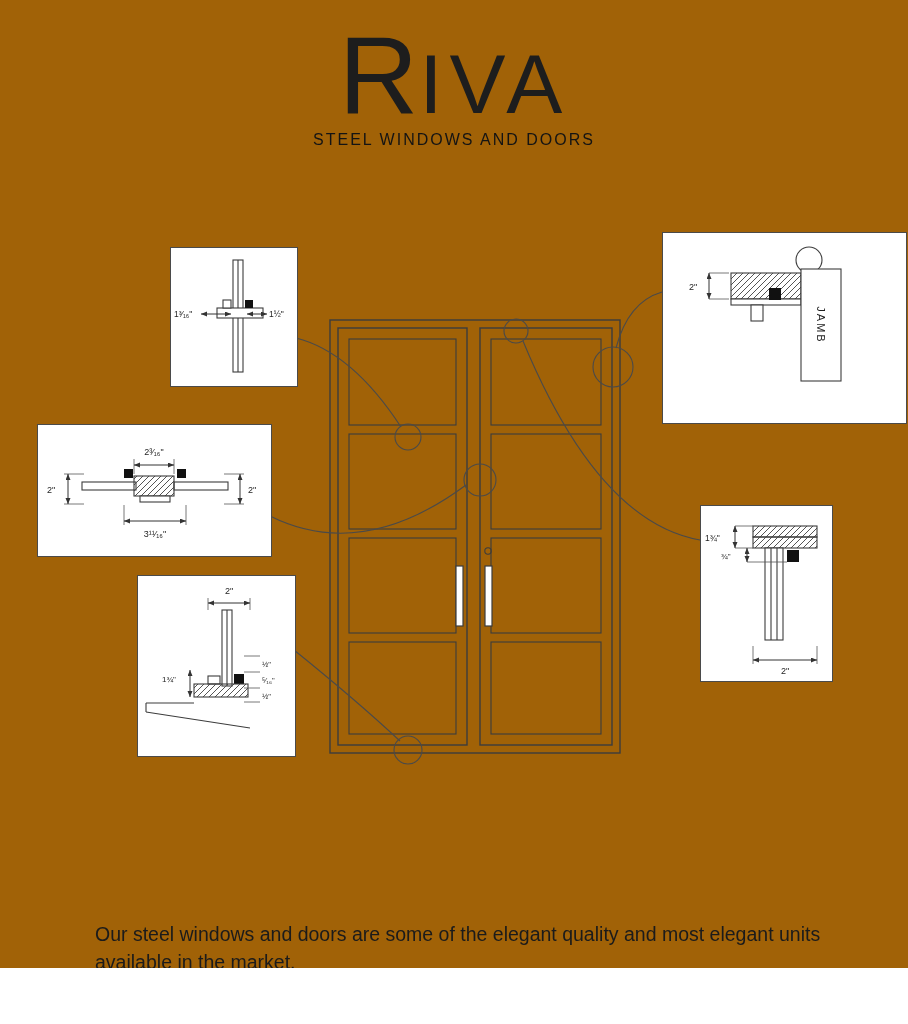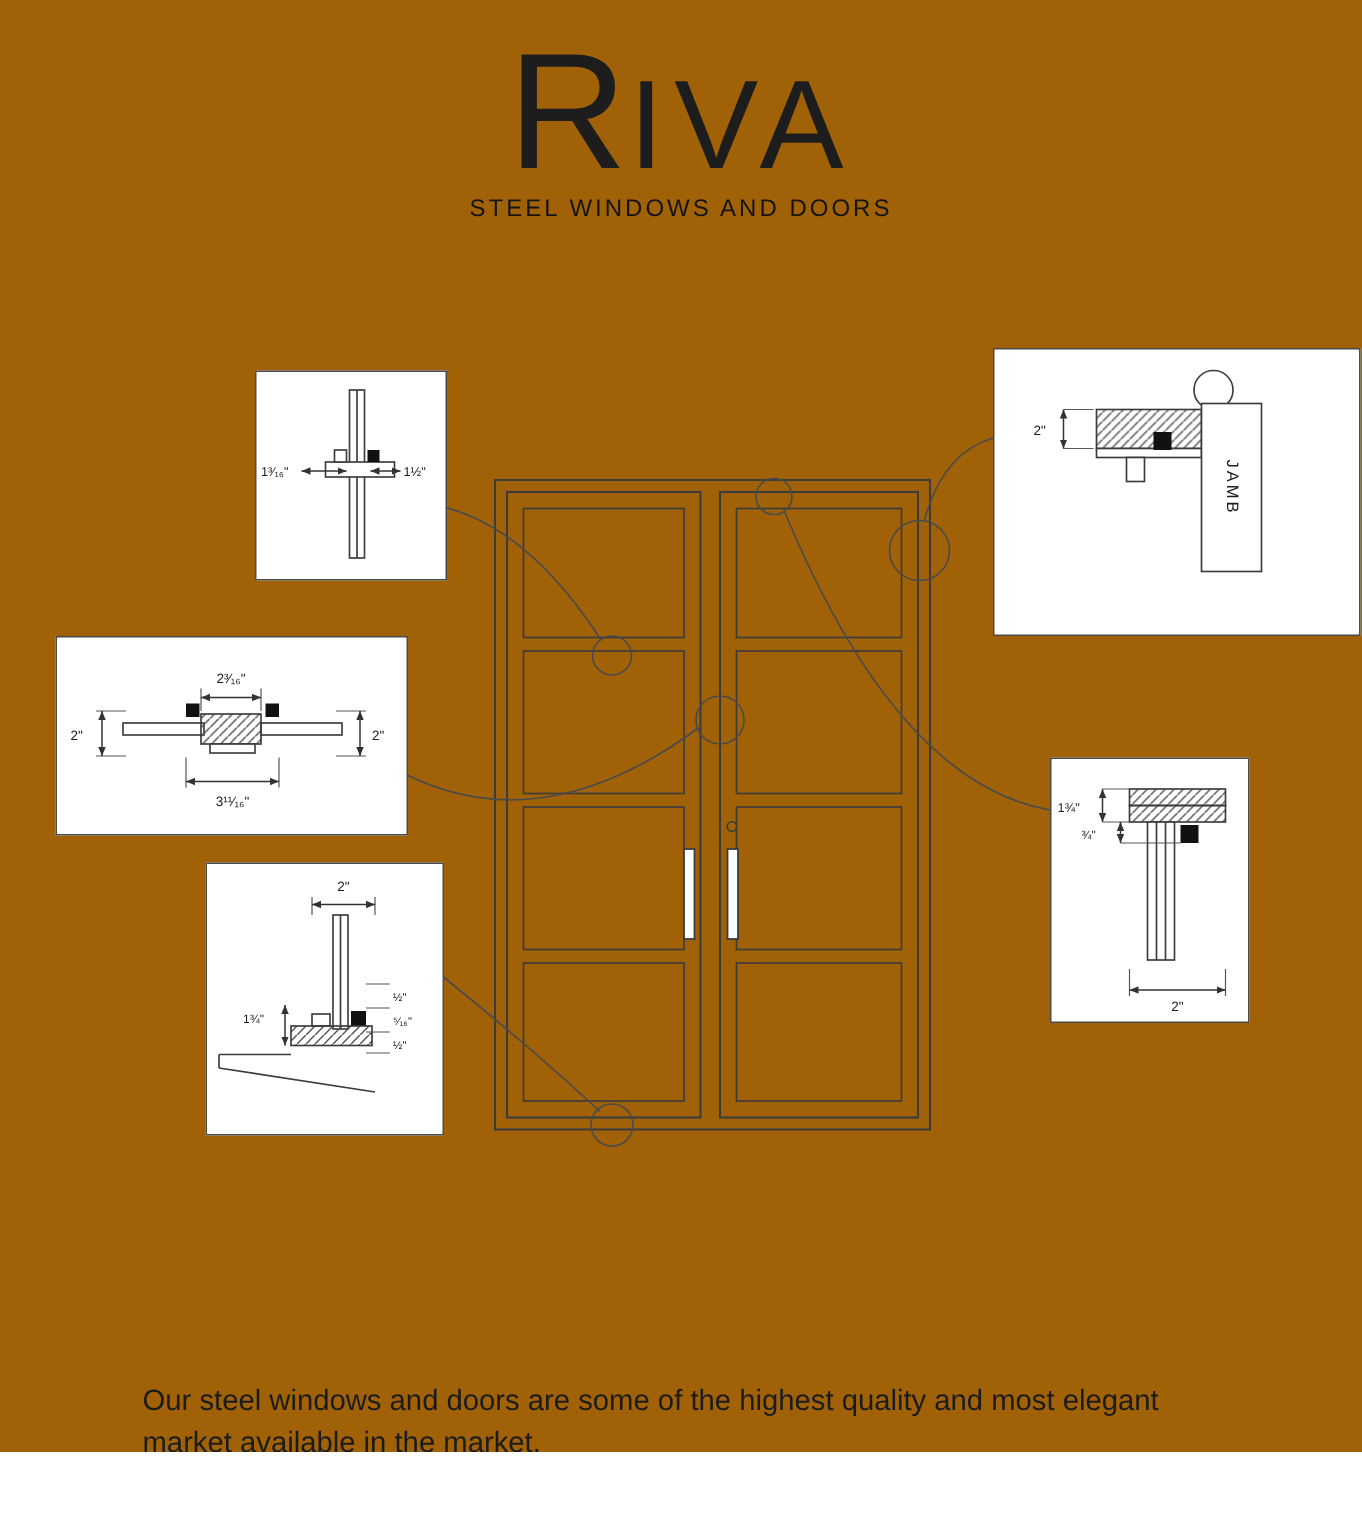--- a/index.html
+++ b/index.html
@@ -223,15 +223,15 @@
       <line class="ext-line" x1="46" y1="56" x2="86" y2="56"></line>
       <line class="dim-line" x1="46" y1="42" x2="46" y2="56" marker-start="url(#arE)" marker-end="url(#arE)"></line>
       <text x="20" y="53" font-size="8">¾"</text>
       <line class="ext-line" x1="52" y1="140" x2="52" y2="158"></line>
       <line class="ext-line" x1="116" y1="140" x2="116" y2="158"></line>
       <line class="dim-line" x1="52" y1="154" x2="116" y2="154" marker-start="url(#arE)" marker-end="url(#arE)"></line>
       <text x="84" y="168" font-size="9" text-anchor="middle">2"</text>
     </svg>
   </div>
 
-  <p class="footer-text">Our steel windows and doors are some of the highest quality and most elegant market available in the market.</p>
+  <p class="footer-text">Our steel windows and doors are some of the elegant quality and most elegant units available in the market.</p>
 
 </div>
 
 </body></html>

